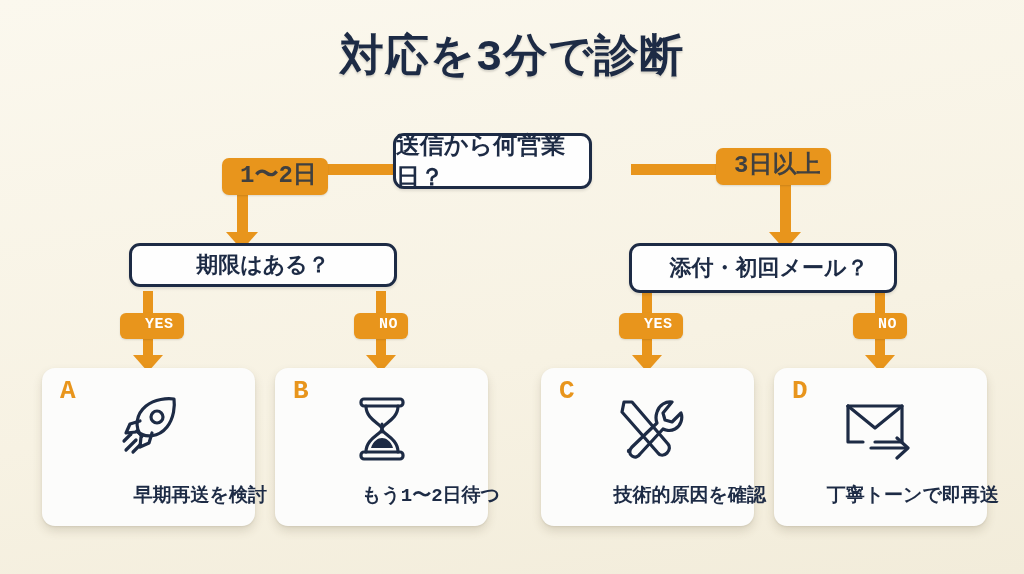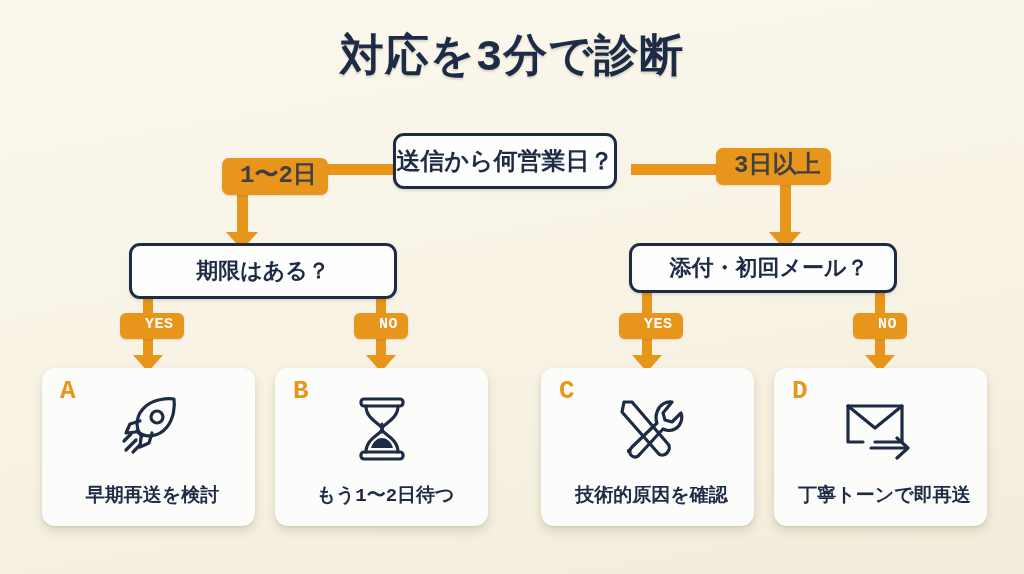--- a/index.html
+++ b/index.html
@@ -47,29 +47,29 @@
     align-items: center;
     justify-content: center;
     color: #1d2b45;
     font-weight: 700;
     box-shadow: 0 2px 3px rgba(0,0,0,0.10);
     z-index: 5;
   }
   .node-root {
     left: 393px;
     top: 133px;
-    width: 224px;
+    width: 199px;
     height: 56px;
     font-size: 24px;
   }
   .node-left {
     left: 129px;
     top: 243px;
     width: 268px;
-    height: 56px;
+    height: 44px;
     font-size: 22px;
   }
   .node-right {
     left: 629px;
     top: 243px;
     width: 268px;
     height: 50px;
     font-size: 22px;
     padding-left: 12px;
   }
@@ -192,24 +192,24 @@
     top: 22px;
     width: 213px;
     display: flex;
     align-items: center;
     justify-content: center;
     height: 78px;
   }
   .card-icon svg { display: block; }
   .card-label {
     position: absolute;
-    left: 4px;
+    left: 12px;
     bottom: 18px;
     width: 213px;
-    text-align: center;
+    text-align: right;
     font-size: 19px;
     font-weight: 700;
     color: #1d2b45;
   }
 </style>
 </head>
 <body>
 
 <div id="stage">
 

